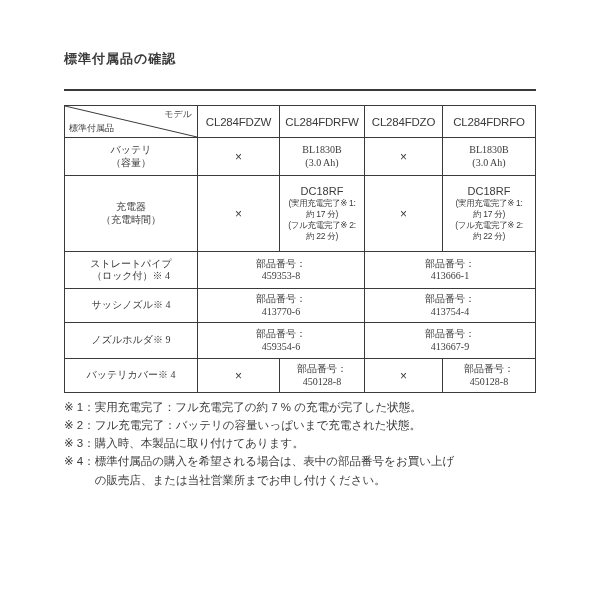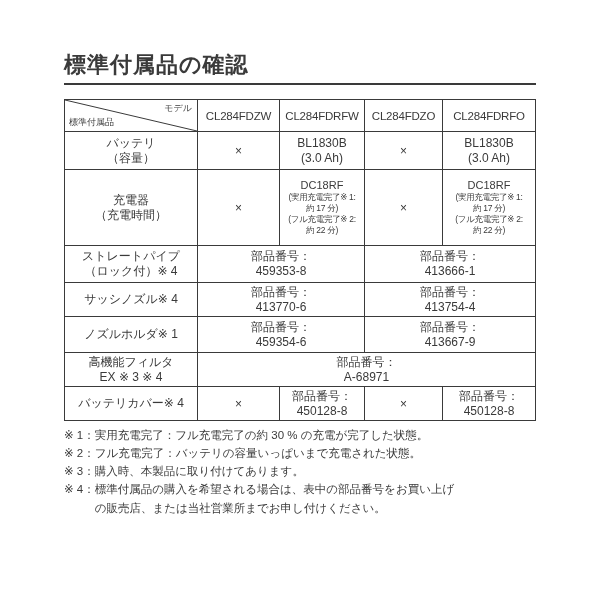--- a/index.html
+++ b/index.html
@@ -13,24 +13,24 @@
     overflow: hidden;
   }
   .content {
     position: absolute;
     left: 64px;
     top: 50px;
     width: 472px;
   }
   .title {
     margin: 0 0 14px 0;
-    font-size: 22px;
+    font-size: 13px;
     font-weight: bold;
     letter-spacing: 1px;
-    padding-bottom: 3px;
+    padding-bottom: 21px;
     border-bottom: 2px solid #3a3a3a;
   }
   table.acc-table {
     border-collapse: collapse;
     table-layout: fixed;
     width: 471px;
   }
   .acc-table th, .acc-table td {
     border: 1px solid #3a3a3a;
     text-align: center;
@@ -70,23 +70,24 @@
     top: 2px; right: 5px;
     font-size: 9px;
   }
   .corner-acc {
     position: absolute;
     bottom: 2px; left: 4px;
     font-size: 9px;
     font-family: Liberation Serif, serif;
   }
   .label-cell, .val {
-    font-size: 12px;
+    font-size: 10px;
     white-space: pre-line;
     line-height: 1.25;
+    font-family: Liberation Serif, serif;
   }
   .cross { font-size: 12px; }
   .charger-main {
     font-size: 11px;
     line-height: 1.2;
   }
   .charger-sub {
     font-size: 8.5px;
     line-height: 1.3;
     white-space: pre-line;
@@ -179,50 +180,44 @@
 
       <tr class="h34">
         <th class="label-cell">サッシノズル※ 4</th>
         <td class="val" colspan="2">部品番号：
 413770-6</td>
         <td class="val" colspan="2">部品番号：
 413754-4</td>
       </tr>
 
       <tr class="h36">
-        <th class="label-cell">ノズルホルダ※ 1</th>
+        <th class="label-cell">ノズルホルダ※ 9</th>
         <td class="val" colspan="2">部品番号：
 459354-6</td>
         <td class="val" colspan="2">部品番号：
 413667-9</td>
       </tr>
 
-      <tr class="h34">
-        <th class="label-cell">高機能フィルタ
-EX ※ 3 ※ 4</th>
-        <td class="val" colspan="4">部品番号：
-A-68971</td>
-      </tr>
 
       <tr class="h34">
         <th class="label-cell">バッテリカバー※ 4</th>
         <td class="cross">×</td>
         <td class="val">部品番号：
 450128-8</td>
         <td class="cross">×</td>
         <td class="val">部品番号：
 450128-8</td>
       </tr>
     </tbody>
       </table>
 
     <div class="footnotes">
       <div class="fn">
         <span class="fn-marker">※ 1：</span>
-        <span class="fn-text">実用充電完了：フル充電完了の約 30 % の充電が完了した状態。</span>
+        <span class="fn-text">実用充電完了：フル充電完了の約 7 % の充電が完了した状態。</span>
       </div>
       <div class="fn">
         <span class="fn-marker">※ 2：</span>
         <span class="fn-text">フル充電完了：バッテリの容量いっぱいまで充電された状態。</span>
       </div>
       <div class="fn">
         <span class="fn-marker">※ 3：</span>
         <span class="fn-text">購入時、本製品に取り付けてあります。</span>
       </div>
       <div class="fn">

